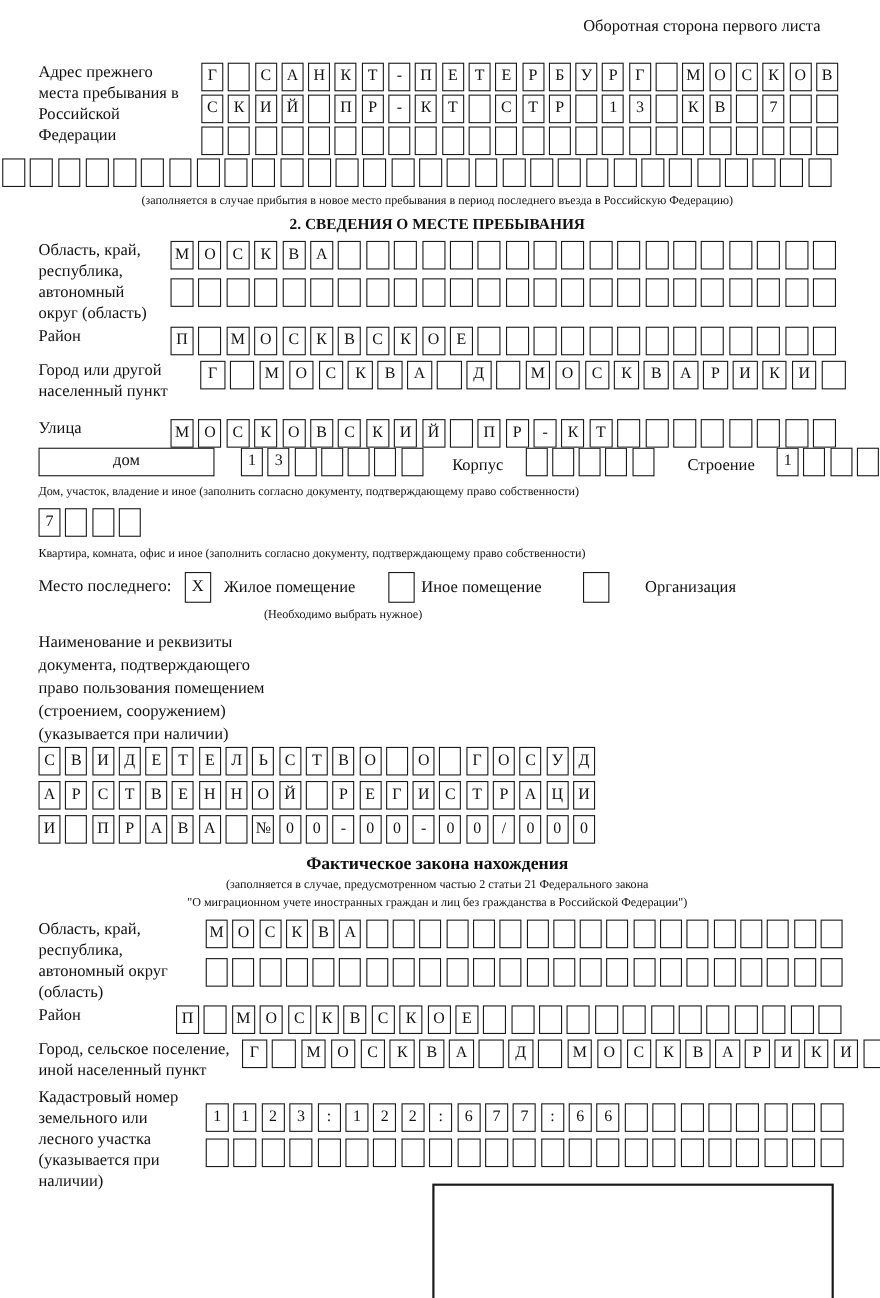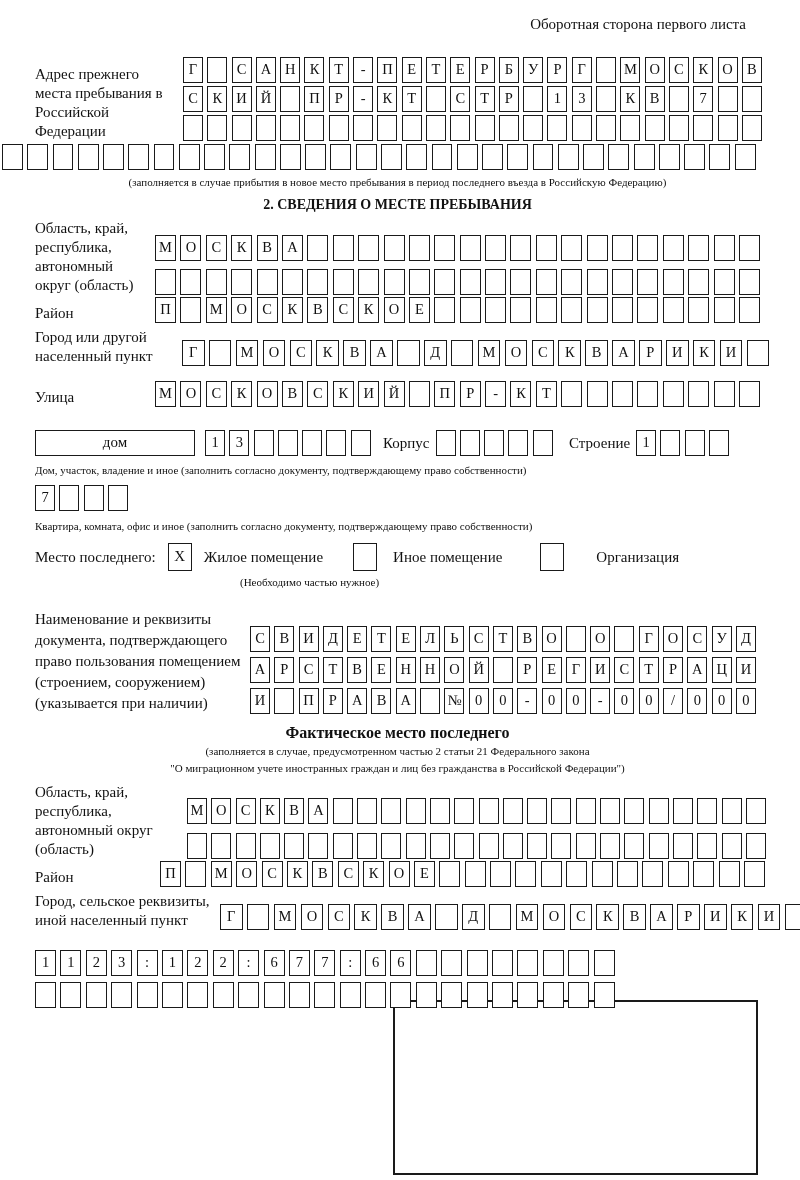--- a/index.html
+++ b/index.html
@@ -3,21 +3,21 @@
 <meta charset="utf-8">
 <style>
   html,body{margin:0;padding:0;background:#ffffff;}
   body{width:800px;height:1180px;overflow:hidden;
        font-family:"Liberation Serif","DejaVu Serif",serif;color:#111;}
   .page{position:relative;width:800px;height:1180px;box-sizing:border-box;
         padding:16px 40px 0 35px;}
   .hdr-note{text-align:right;font-size:15px;padding-right:14px;}
 
   
-  .frow{display:flex;align-items:flex-end;}
+  .frow{display:flex;align-items:flex-start;}
   .flabel{font-size:15px;line-height:19px;flex:0 0 auto;box-sizing:border-box;padding-right:8px;}
   .cellrow{display:flex;flex:0 0 auto;}
   .cellcol{display:flex;flex-direction:column;}
   .cell{display:inline-block;box-sizing:border-box;border:1.6px solid #1a1a1a;background:#fff;
         width:20px;height:26px;margin-right:4.3px;text-align:center;
         font-size:14.5px;line-height:23px;font-family:"Liberation Serif","DejaVu Serif",serif;}
   .w21 .cell{width:21px;margin-right:4.4px;}
   .w22 .cell{width:22.5px;margin-right:4.4px;}
   .note{font-size:11px;line-height:17px;}
   .center{text-align:center;}
@@ -296,21 +296,21 @@
         <span class="cell"></span>
         <span class="cell"></span>
         <span class="cell"></span>
         <span class="cell"></span>
         <span class="cell"></span>
         <span class="cell"></span>
         <span class="cell"></span>
       </div>
   </div>
 
-  <div class="frow" style="margin-top:23px;align-items:center;">
+  <div class="frow" style="margin-top:0;align-items:flex-end;gap:14px;">
     <div class="bigbox" style="width:160px;margin-right:10px;">дом</div>
     <div class="cellrow">
         <span class="cell">1</span>
         <span class="cell">3</span>
         <span class="cell"></span>
         <span class="cell"></span>
         <span class="cell"></span>
         <span class="cell"></span>
         <span class="cell"></span>
       </div>
@@ -340,27 +340,27 @@
         <span class="cell"></span>
       </div>
   </div>
   <div class="note" style="margin-top:7px;">Квартира, комната, офис и иное (заполнить согласно документу, подтверждающему право собственности)</div>
 
   <div style="margin-top:8px;">
     <span class="inline-lbl">Место последнего:</span>
     <span class="chk" style="margin-left:8px;">X</span>
     <span class="inline-lbl" style="margin-left:8px;margin-top:44px;">Жилое помещение</span>
     <span class="chk" style="margin-left:26px;"></span>
-    <span class="inline-lbl" style="margin-left:12px;">Иное помещение</span>
+    <span class="inline-lbl" style="margin-left:2px;">Иное помещение</span>
     <span class="chk" style="margin-left:34px;"></span>
     <span class="inline-lbl" style="margin-left:28px;">Организация</span>
   </div>
-  <div class="note" style="margin-top:3px;margin-left:205px;">(Необходимо частью нужное)</div>
-
-  <div class="frow" style="margin-top:18px;">
+  <div class="note" style="margin-top:3px;margin-left:205px;">(Необходимо выбрать нужное)</div>
+
+  <div class="frow" style="margin-top:6px;flex-direction:column;">
     <div class="flabel" style="width:215px;line-height:21px;">Наименование и реквизиты документа, подтверждающего право пользования помещением (строением, сооружением) (указывается при наличии)</div>
     <div class="cellcol" style="row-gap:5px;">
       <div class="cellrow">
           <span class="cell">С</span>
           <span class="cell">В</span>
           <span class="cell">И</span>
           <span class="cell">Д</span>
           <span class="cell">Е</span>
           <span class="cell">Т</span>
           <span class="cell">Е</span>
@@ -421,21 +421,21 @@
           <span class="cell">0</span>
           <span class="cell">0</span>
           <span class="cell">/</span>
           <span class="cell">0</span>
           <span class="cell">0</span>
           <span class="cell">0</span>
         </div>
     </div>
   </div>
 
-  <div class="sectitle" style="margin-top:10px;font-size:16px;">Фактическое место последнего</div>
+  <div class="sectitle" style="margin-top:10px;font-size:16px;">Фактическое закона нахождения</div>
   <div class="note center" style="margin-top:1px;">(заполняется в случае, предусмотренном частью 2 статьи 21 Федерального закона</div>
   <div class="note center">"О миграционном учете иностранных граждан и лиц без гражданства в Российской Федерации")</div>
 
   <div class="frow" style="margin-top:6px;">
     <div class="flabel" style="width:152px;">Область, край, республика, автономный округ (область)</div>
     <div class="cellcol" style="row-gap:9px;">
       <div class="cellrow">
           <span class="cell">М</span>
           <span class="cell">О</span>
           <span class="cell">С</span>
@@ -514,21 +514,21 @@
         <span class="cell"></span>
         <span class="cell"></span>
         <span class="cell"></span>
         <span class="cell"></span>
         <span class="cell"></span>
         <span class="cell"></span>
       </div>
   </div>
 
   <div class="frow" style="margin-top:5px;">
-    <div class="flabel" style="width:185px;">Город, сельское реквизиты, иной населенный пункт</div>
+    <div class="flabel" style="width:185px;">Город, сельское поселение, иной населенный пункт</div>
     <div class="cellrow w22">
         <span class="cell">Г</span>
         <span class="cell"></span>
         <span class="cell">М</span>
         <span class="cell">О</span>
         <span class="cell">С</span>
         <span class="cell">К</span>
         <span class="cell">В</span>
         <span class="cell">А</span>
         <span class="cell"></span>
@@ -542,20 +542,21 @@
         <span class="cell">А</span>
         <span class="cell">Р</span>
         <span class="cell">И</span>
         <span class="cell">К</span>
         <span class="cell">И</span>
         <span class="cell"></span>
       </div>
   </div>
 
   <div class="frow" style="margin-top:6px;">
+    <div class="flabel" style="width:152px;">Кадастровый номер земельного или лесного участка (указывается при наличии)</div>
     <div class="cellcol w21" style="row-gap:6px;margin-top:14px;">
       <div class="cellrow">
           <span class="cell">1</span>
           <span class="cell">1</span>
           <span class="cell">2</span>
           <span class="cell">3</span>
           <span class="cell">:</span>
           <span class="cell">1</span>
           <span class="cell">2</span>
           <span class="cell">2</span>

